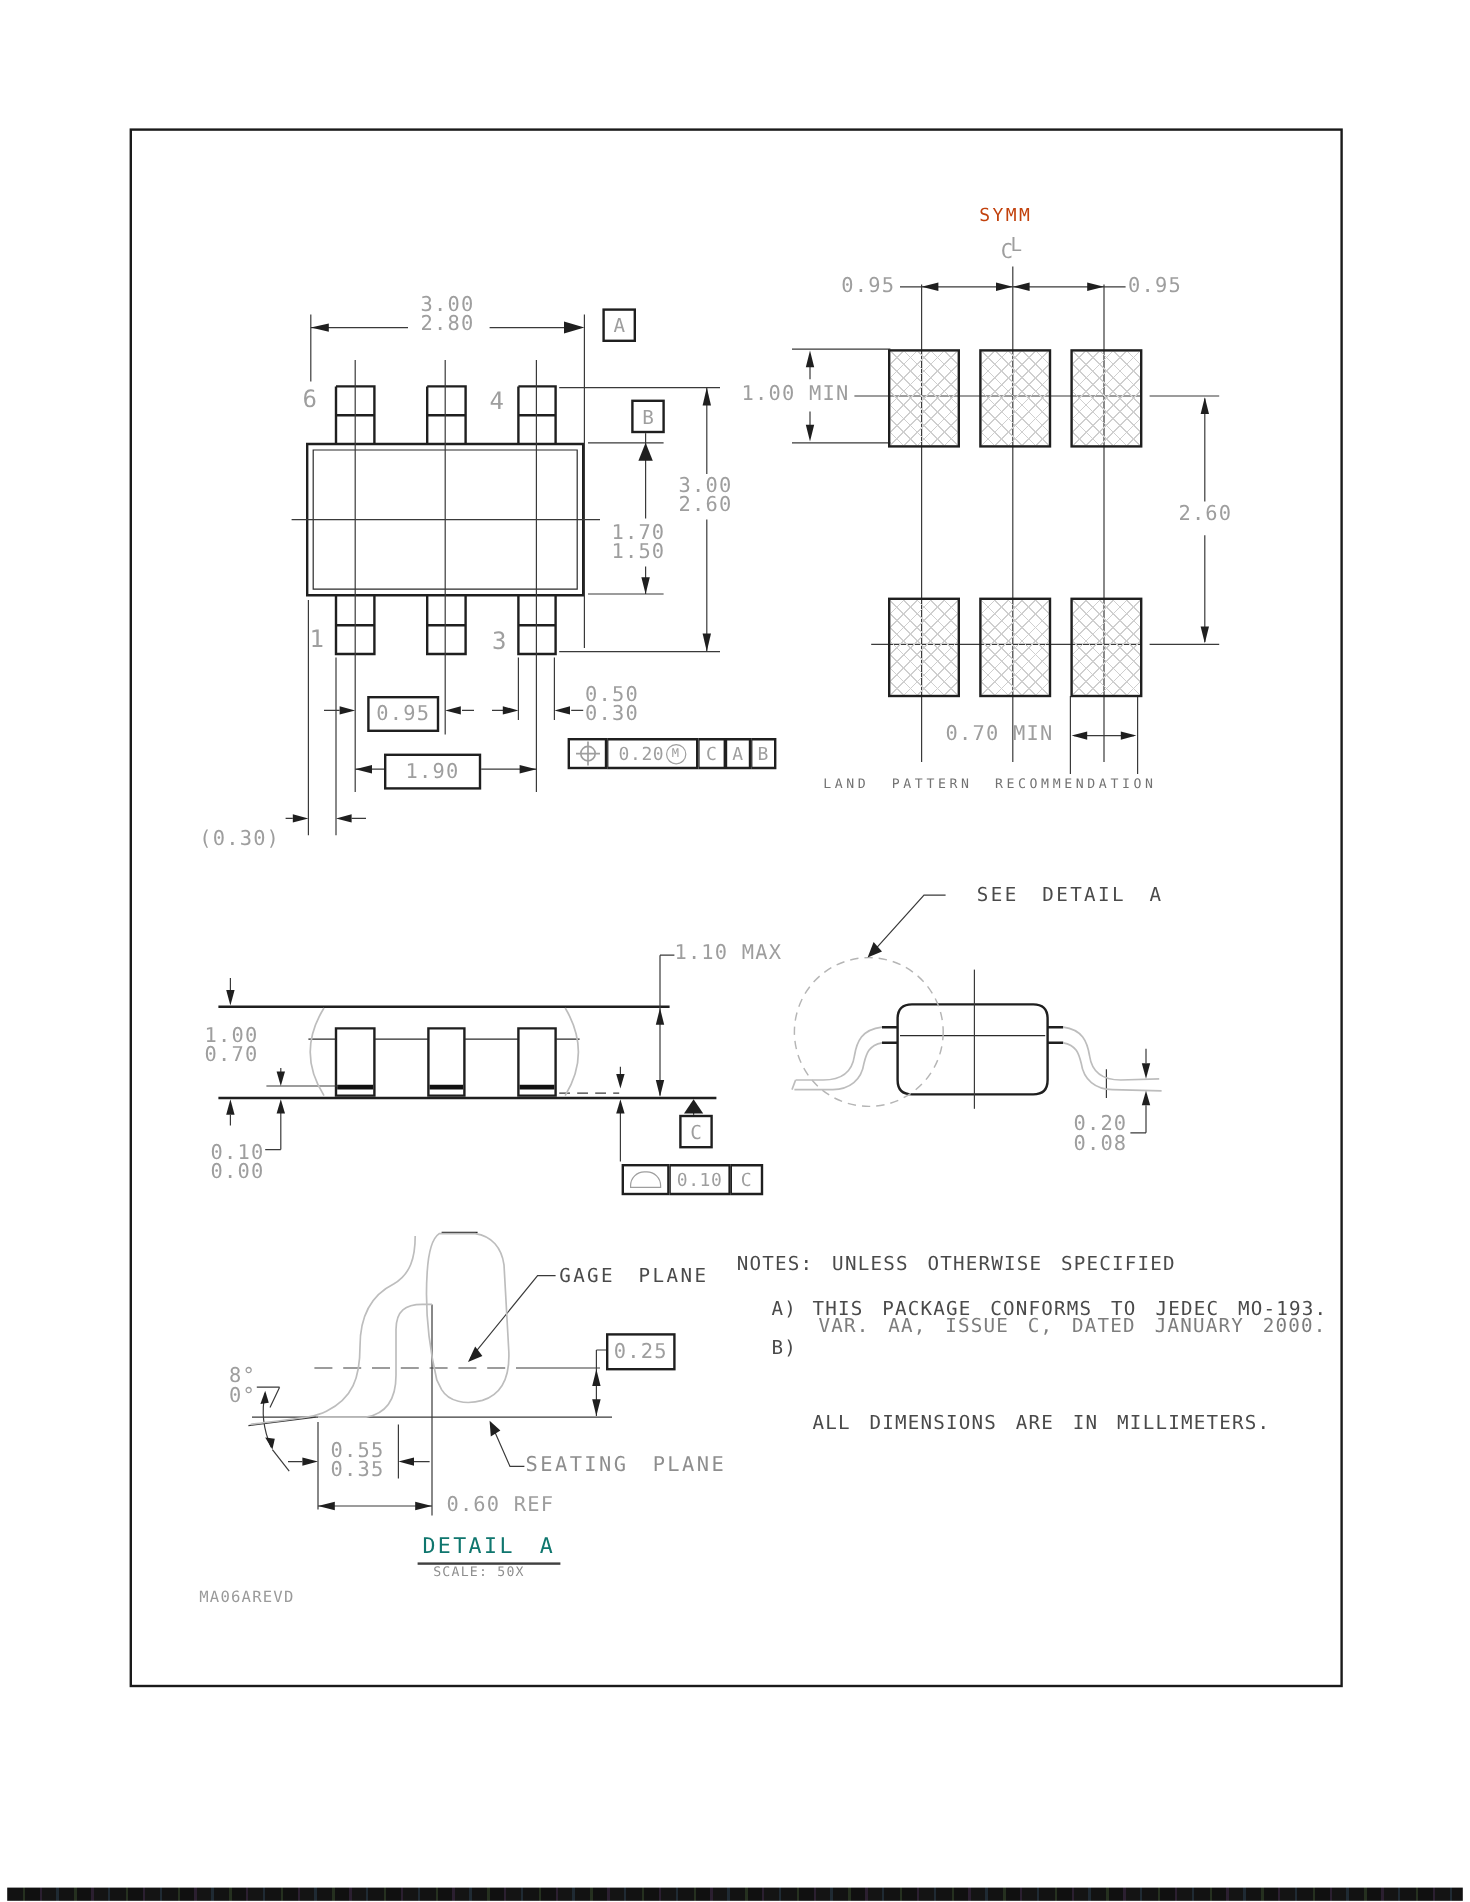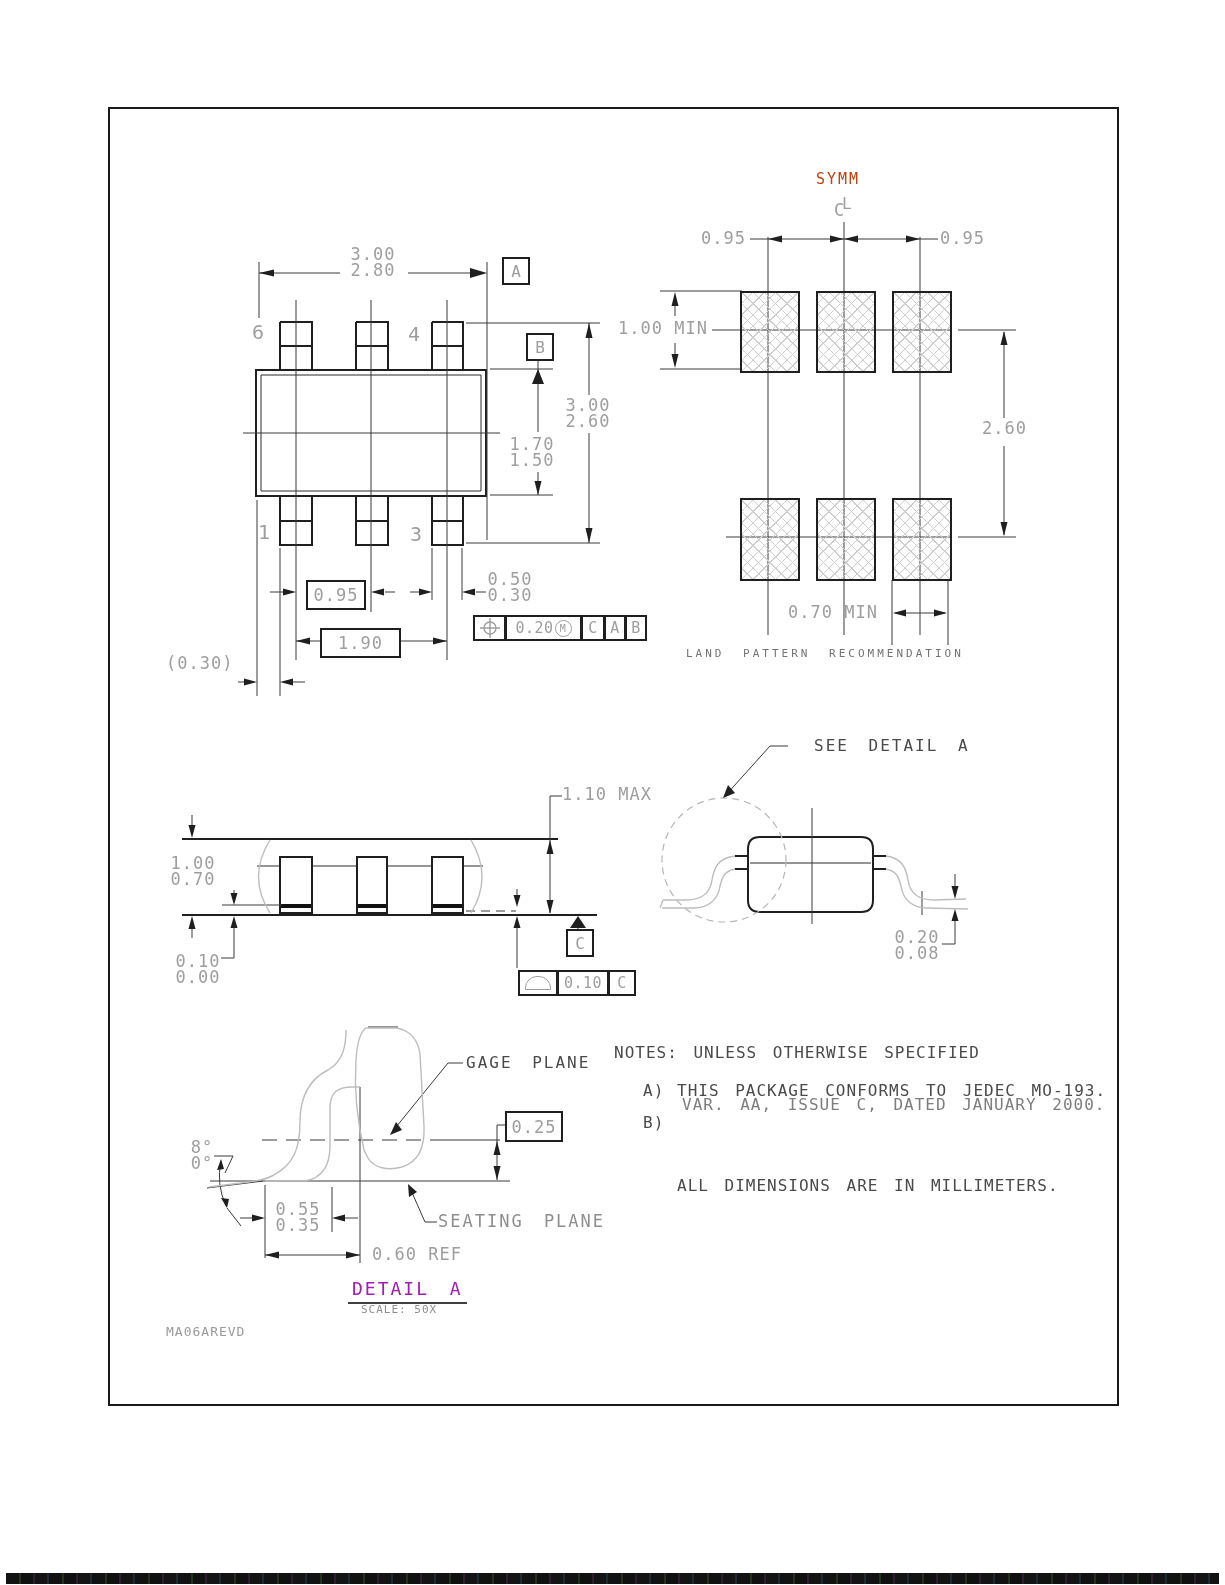--- a/index.html
+++ b/index.html
@@ -26,21 +26,21 @@
   .dome{display:inline-block;width:24px;height:12px;border:1.5px solid #9e9e9e;
         border-radius:12px 12px 0 0;}
   .pad{position:absolute;border:2px solid #1f1f1f;
        background:
         repeating-linear-gradient(45deg, rgba(0,0,0,0) 0 7px, #cfcfcf 7px 8px),
         repeating-linear-gradient(-45deg, rgba(0,0,0,0) 0 7px, #cfcfcf 7px 8px);}
   .title{font-size:11px;color:#737373;letter-spacing:3px;word-spacing:9px;}
   .note{font-size:16px;color:#4a4a4a;letter-spacing:1px;word-spacing:5px;}
   .note.grayish{color:#7d7d7d;}
   .callout{font-size:16px;color:#4a4a4a;letter-spacing:2px;word-spacing:8px;}
-  .detail-title{font-size:18px;color:#a21caf;letter-spacing:2px;word-spacing:8px;
+  .detail-title{font-size:18px;color:#0f766e;letter-spacing:2px;word-spacing:8px;
                 border-bottom:2px solid #3f3f3f;padding:0 4px 3px 4px;}
   .scale{font-size:11px;color:#8e8e8e;letter-spacing:1px;}
   .symm{font-size:15px;color:#c2410c;letter-spacing:2px;}
   .cl-sym{position:absolute;color:#9e9e9e;}
   .cl-sym .c{position:absolute;left:0;top:6px;font-size:17px;}
   .cl-sym .l{position:absolute;left:8px;top:0;font-size:16px;}
   #footer-strip{position:absolute;left:6px;top:1573px;width:1213px;height:11px;
       background:repeating-linear-gradient(90deg,#121212 0 13px,#25301f 13px 15px,#101010 15px 27px,#2b1f30 27px 29px,#141414 29px 41px,#1f2a33 41px 43px);}
 </style>
 </head>
@@ -272,21 +272,21 @@
         </svg>
     </div>
     <div class="cell" style="width:73px;">
       <span>0.20</span>
       <span class="mcirc">M</span>
     </div>
     <div class="cell" style="width:20px;">C</div>
     <div class="cell" style="width:18px;">A</div>
     <div class="cell" style="width:18px;">B</div>
   </div>
-  <div class="lbl dim" style="left:166px;top:655px;">(0.30)</div>
+  <div class="lbl dim" style="left:166px;top:691px;">(0.30)</div>
 
   <div class="lbl symm" style="left:816px;top:170px;">SYMM</div>
   <div class="cl-sym" style="left:834px;top:194px;width:24px;height:26px;">
     <span class="c">C</span>
     <span class="l">L</span>
   </div>
   <div class="lbl dim" style="left:701px;top:230px;">0.95</div>
   <div class="lbl dim" style="left:940px;top:230px;">0.95</div>
   <div class="lbl dim" style="left:618px;top:320px;background:#fff;">1.00 MIN</div>
   <div class="lbl dim" style="left:982px;top:420px;background:#fff;">2.60</div>

